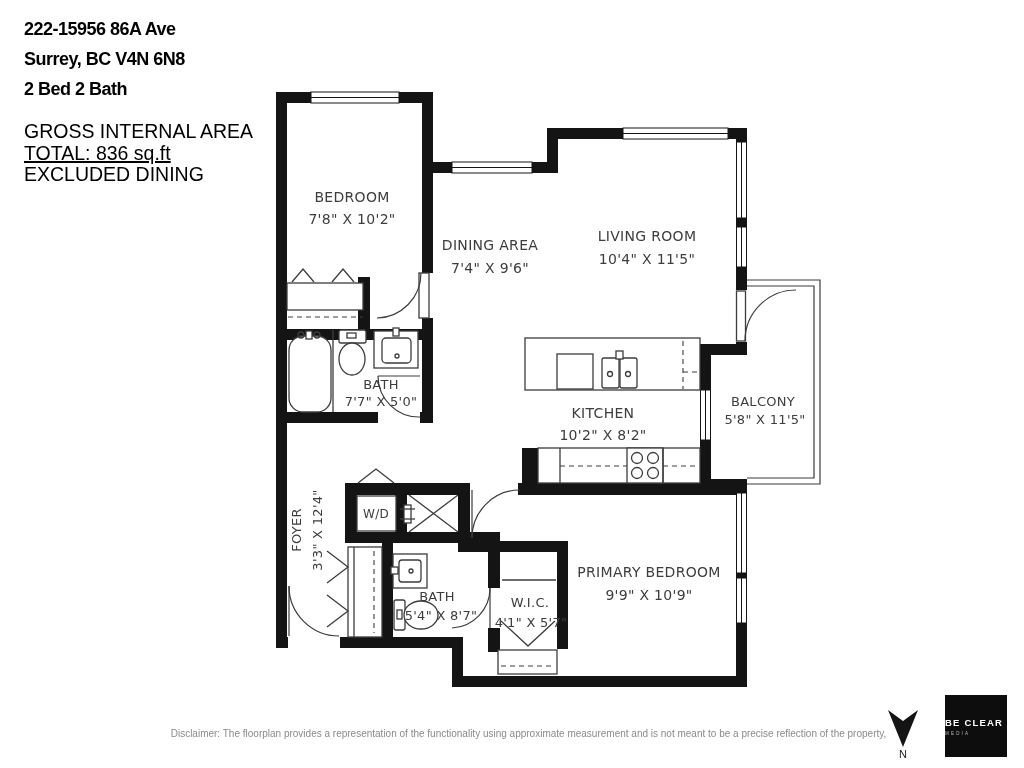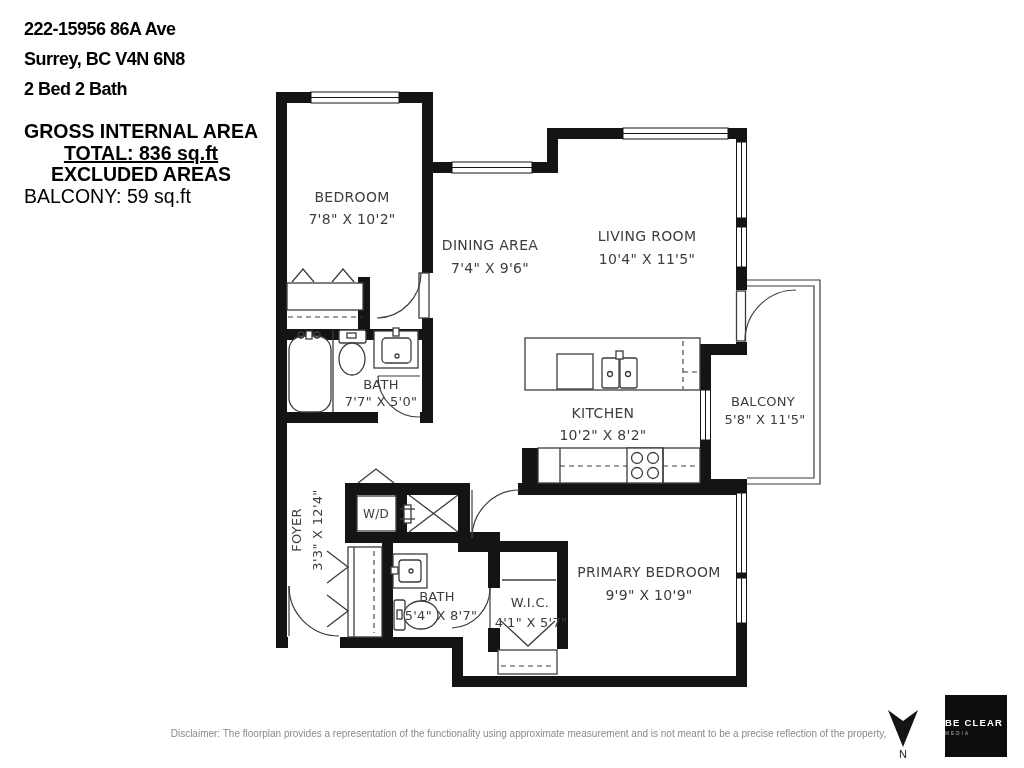--- a/index.html
+++ b/index.html
@@ -3,21 +3,21 @@
 <meta charset="utf-8">
 <style>
   html,body{margin:0;padding:0;}
   body{width:1024px;height:768px;position:relative;background:#ffffff;overflow:hidden;
        font-family:"Liberation Sans", sans-serif;}
   .abs{position:absolute;}
   
   #title-block{left:24px;top:14px;line-height:30px;font-weight:bold;font-size:18px;
                color:#000;letter-spacing:-0.5px;}
   #area-block{left:24px;top:121px;font-size:19.5px;color:#000;line-height:21.7px;}
-  #area-block .b{font-weight:bold;text-align:center;}
+  #area-block .b{font-weight:normal;}
   #area-block .u{text-decoration:underline;text-decoration-thickness:2px;}
   
   #plan{left:0;top:0;}
   .w{fill:#141414;}
   .open{fill:#ffffff;}
   .win{fill:#ffffff;stroke:#141414;stroke-width:1;}
   .wline{stroke:#141414;stroke-width:1;}
   .fx{fill:none;stroke:#3c3c3c;stroke-width:1.3;}
   .fxw{fill:#ffffff;stroke:#3c3c3c;stroke-width:1.3;}
   .dash{fill:none;stroke:#3c3c3c;stroke-width:1.1;stroke-dasharray:5 4;}
@@ -42,22 +42,21 @@
 
 <div class="abs" id="title-block">
   <div>222-15956 86A Ave</div>
   <div>Surrey, BC V4N 6N8</div>
   <div>2 Bed 2 Bath</div>
 </div>
 
 <div class="abs" id="area-block">
   <div class="b">GROSS INTERNAL AREA</div>
   <div class="b u">TOTAL: 836 sq.ft</div>
-  <div class="b">EXCLUDED AREAS</div>
-  <div>BALCONY: 59 sq.ft</div>
+  <div class="b">EXCLUDED DINING</div>
 </div>
 
 <svg id="plan" class="abs" width="1024" height="768" viewBox="0 0 1024 768">
 
   <g>
     <rect class="w" x="276" y="92" width="157" height="11"></rect>
     <rect class="w" x="276" y="92" width="11" height="556"></rect>
     <rect class="w" x="422" y="92" width="11" height="181"></rect>
     <rect class="w" x="422" y="318" width="11" height="105"></rect>
     <rect class="w" x="433" y="162" width="125" height="11"></rect>

